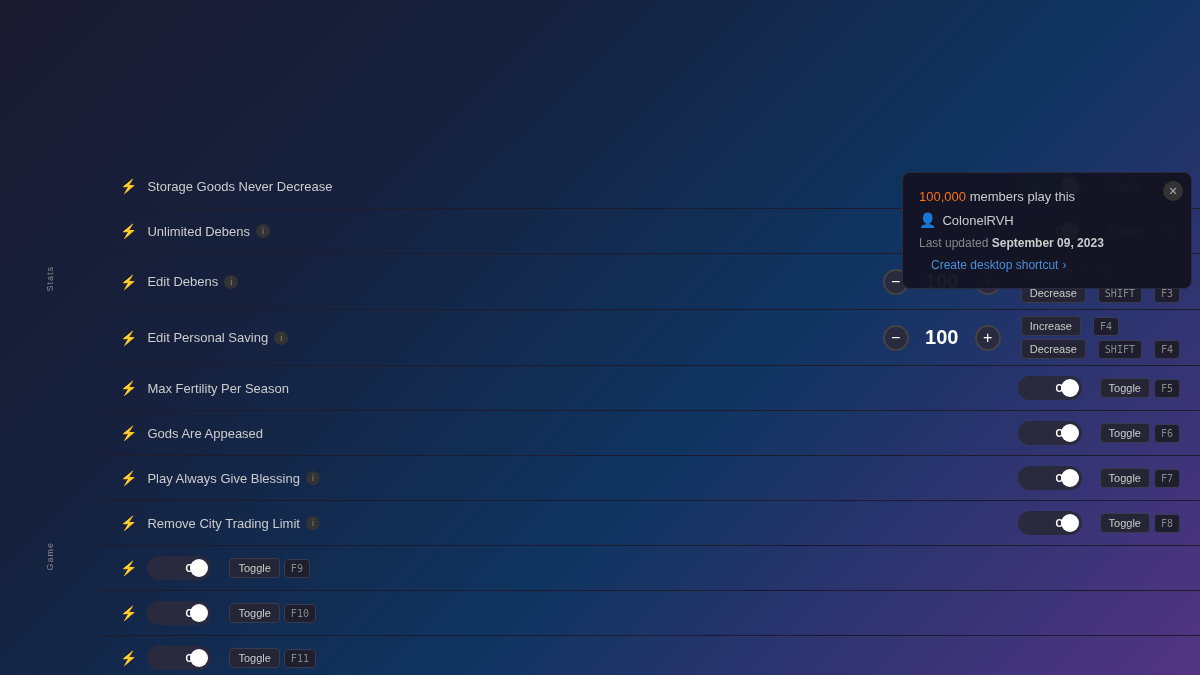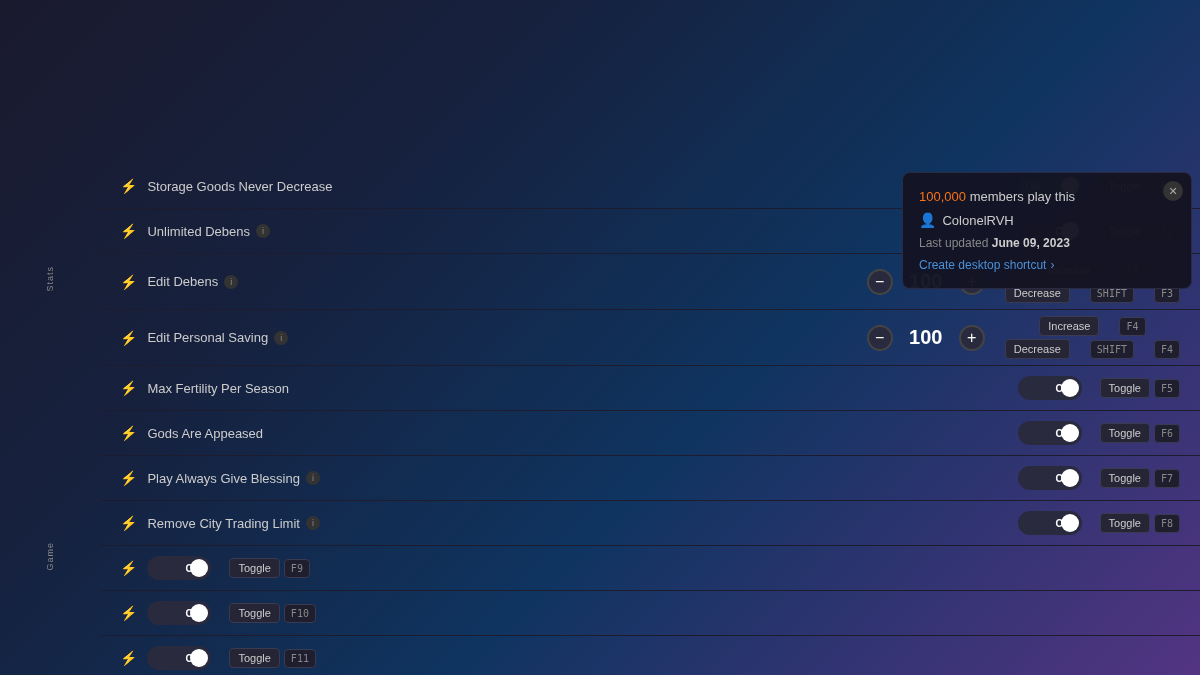--- a/index.html
+++ b/index.html
@@ -431,20 +431,21 @@
       color: #ccc;
     }
 
     .desktop-shortcut {
       font-size: 12px;
       color: #4a90d9;
       cursor: pointer;
       display: flex;
       align-items: flex-start;
       gap: 4px;
+      margin-left: 12px;
     }
 
     .mod-row {
       display: flex;
       align-items: center;
       padding: 10px 20px;
       border-bottom: 1px solid #1c1c2e;
       min-height: 44px;
       gap: 10px;
     }
@@ -590,23 +591,22 @@
     
     .inc-dec-controls {
       display: flex;
       flex-direction: column;
       gap: 3px;
     }
 
     .inc-btn, .dec-btn {
       display: flex;
       align-items: center;
-      gap: 20px;
-      cursor: pointer;
-      justify-content: center;
+      gap: 12px;
+      cursor: pointer;
     }
 
     .inc-dec-label {
       background: #252535;
       border: 1px solid #3a3a50;
       border-radius: 4px;
       padding: 3px 8px;
       font-size: 11px;
       color: #ccc;
       min-width: 60px;
@@ -742,21 +742,21 @@
           <div class="members-text">
             <strong>100,000</strong>
             <span> members play this</span>
           </div>
           <div class="author-row">
             <span class="author-icon">👤</span>
             <span class="author-name">ColonelRVH</span>
           </div>
           <div class="last-updated">
             <span>Last updated</span>
-            <strong>June 09, 2023</strong>
+            <strong>September 09, 2023</strong>
           </div>
           <div class="desktop-shortcut">
             <span>Create desktop shortcut</span>
             <span>›</span>
           </div>
         </div>
 
         <div class="mod-row">
           <span class="mod-icon">⚡</span>
           <span class="mod-name">Storage Goods Never Decrease</span>

